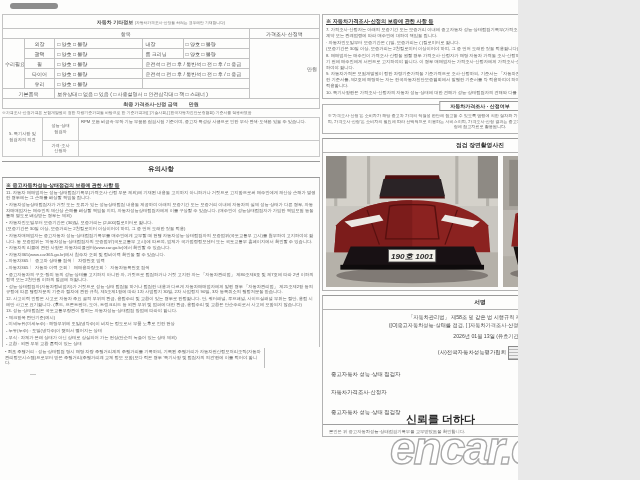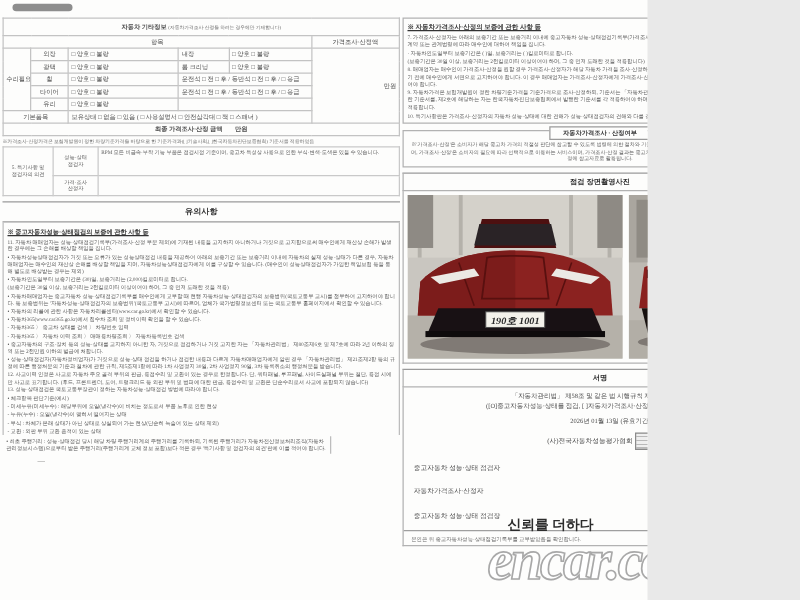--- a/index.html
+++ b/index.html
@@ -1,17 +1,17 @@
 <!DOCTYPE html>
 <html><head>
 <meta charset="utf-8">
 <style>
   html,body{margin:0;padding:0;background:#e9e9e9;}
   #page{position:relative;width:518px;height:480px;background:#fdfdfc;overflow:hidden;
-        font-family:Liberation Serif, serif;color:#3f3f3f;}
+        font-family:Liberation Sans, sans-serif;color:#3f3f3f;}
   .topbar{position:absolute;left:10px;top:3px;width:48px;height:6px;background:#8d8d8d;border-radius:3px;}
 
   
   .leftcol{position:absolute;left:2px;top:14px;width:318px;}
   table.info{border-collapse:collapse;width:318px;table-layout:fixed;}
   table.info td{border:1px solid #c3c3c3;padding:0 2px;font-size:5px;color:#4a4a4a;height:9px;overflow:hidden;white-space:nowrap;}
   .tbl-title{text-align:center;font-weight:bold;font-size:6.5px;color:#2e2e2e;}
   .tbl-title small{font-weight:normal;font-size:3.8px;color:#6a6a6a;}
   .hd{text-align:center;color:#555;}
   .price-cell{text-align:right;vertical-align:middle;padding-right:5px;color:#444;}

